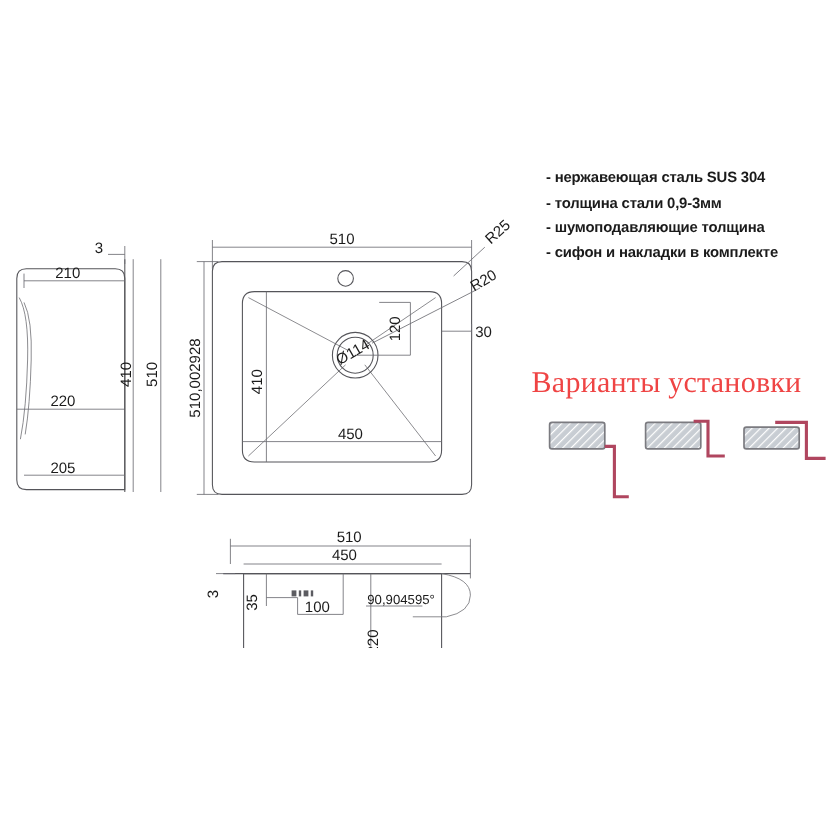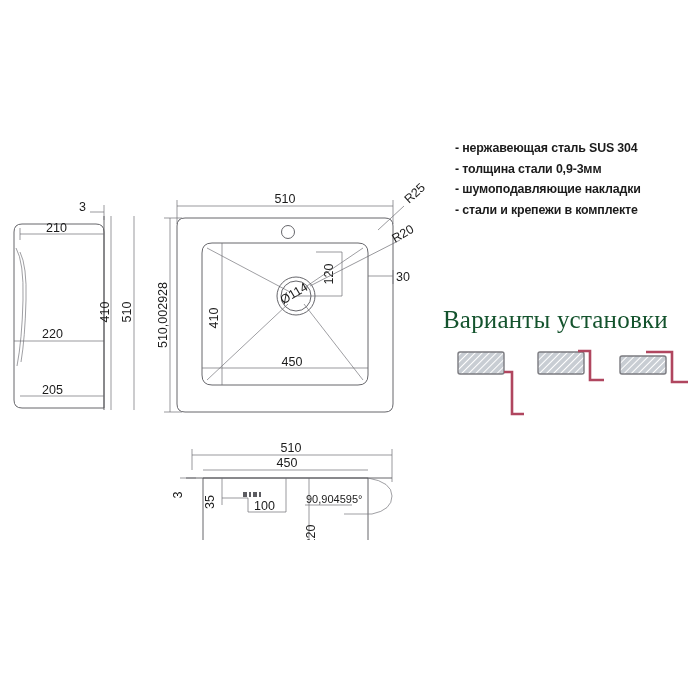--- a/index.html
+++ b/index.html
@@ -38,36 +38,36 @@
     white-space: nowrap;
     letter-spacing: -0.15px;
   }
   
   .install-heading {
     position: absolute;
     left: 443px;
     top: 306px;
     font-family: "Liberation Serif", serif;
     font-size: 25px;
-    color: #14532d;
+    color: #ef4444;
     letter-spacing: 0.2px;
     white-space: nowrap;
   }
   
 </style>
 </head>
 <body>
 
 <div id="page">
 
   <div class="spec-list">
     <div class="spec-line">- нержавеющая сталь SUS 304</div>
     <div class="spec-line">- толщина стали 0,9-3мм</div>
-    <div class="spec-line">- шумоподавляющие накладки</div>
-    <div class="spec-line">- стали и крепежи в комплекте</div>
+    <div class="spec-line">- шумоподавляющие толщина</div>
+    <div class="spec-line">- сифон и накладки в комплекте</div>
   </div>
 
   <div class="install-heading">Варианты установки</div>
 
   <svg class="svg-layer" viewBox="0 0 700 700" xmlns="http://www.w3.org/2000/svg">
     <defs>
       <pattern id="hatch" width="5" height="5" patternTransform="rotate(45)" patternUnits="userSpaceOnUse">
         <rect width="5" height="5" fill="#c8cdd3"></rect>
         <line x1="0" y1="0" x2="0" y2="5" stroke="#ffffff" stroke-width="2"></line>
       </pattern>

